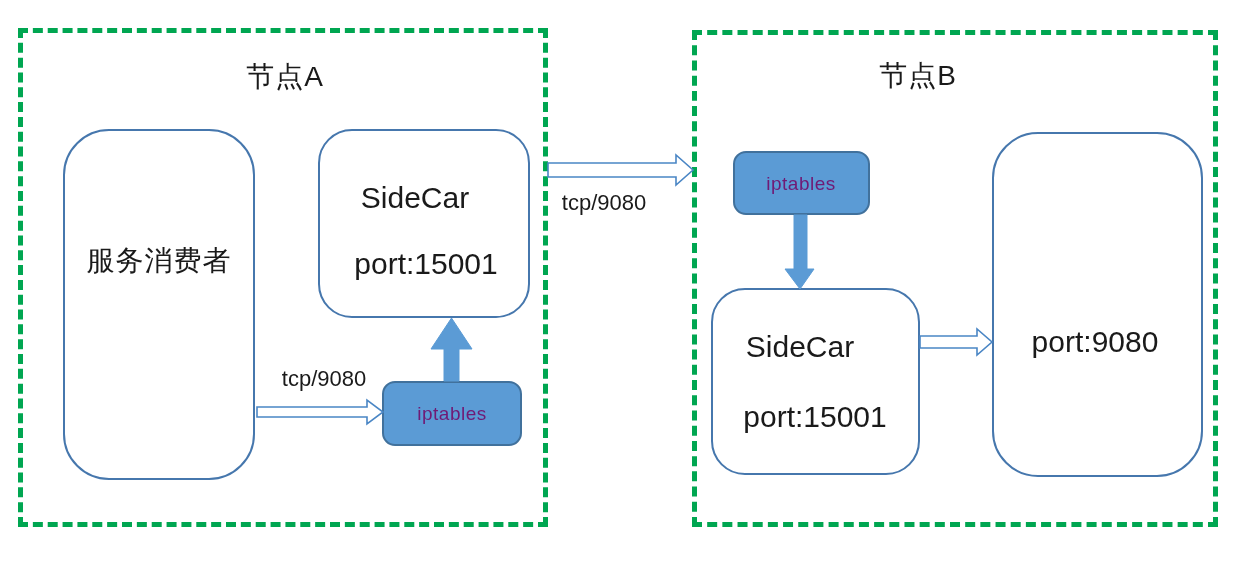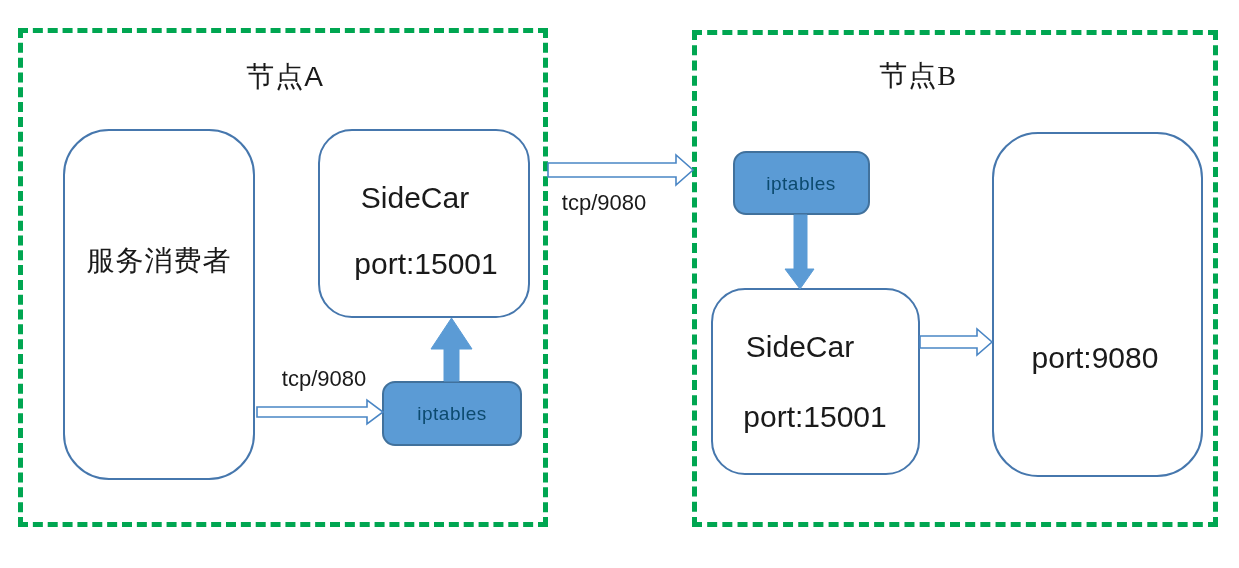--- a/index.html
+++ b/index.html
@@ -18,35 +18,35 @@
   .sidecar-b-box{left:711px;top:288px;width:209px;height:187px;border-radius:34px;}
 
   .bluebox{position:absolute;background:#5b9bd5;border:2px solid #41719c;box-sizing:border-box;}
   .iptables-a-box{left:382px;top:381px;width:140px;height:65px;border-radius:13px;}
   .iptables-b-box{left:733px;top:151px;width:137px;height:64px;border-radius:13px;}
 
   .label{position:absolute;transform:translate(-50%,-50%);white-space:nowrap;line-height:1;}
   .cjk{font-size:28px;letter-spacing:1px;}
   .latin{font-size:30px;letter-spacing:0;}
   .arrow-label{font-size:22px;}
-  .ipt-label{font-size:19px;color:#0c4a6e;letter-spacing:0.5px;}
+  .ipt-label{font-size:19px;color:#701a75;letter-spacing:0.5px;}
 
   .title-a{left:285px;top:77px;}
-  .title-b{left:918px;top:76px;font-family:Liberation Serif, serif;}
+  .title-b{left:918px;top:76px;}
   .consumer-label{left:159px;top:223px;margin-top:38px;}
   .sidecar-a-name{left:415px;top:198px;}
   .sidecar-a-port{left:426px;top:264px;}
   .iptables-a-label{left:452px;top:413px;}
   .tcp-a-label{left:324px;top:379px;}
   .tcp-mid-label{left:604px;top:203px;}
   .iptables-b-label{left:801px;top:183px;}
   .sidecar-b-name{left:800px;top:347px;}
   .sidecar-b-port{left:815px;top:417px;}
   .provider-label{left:1097px;top:273px;}
-  .provider-port{left:1095px;top:358px;}
+  .provider-port{left:1095px;top:342px;}
 
   .arrows{position:absolute;left:0;top:0;width:1239px;height:568px;pointer-events:none;}
 </style>
 </head>
 <body>
 
 <div class="canvas">
 
   <div class="node node-a"></div>
 

